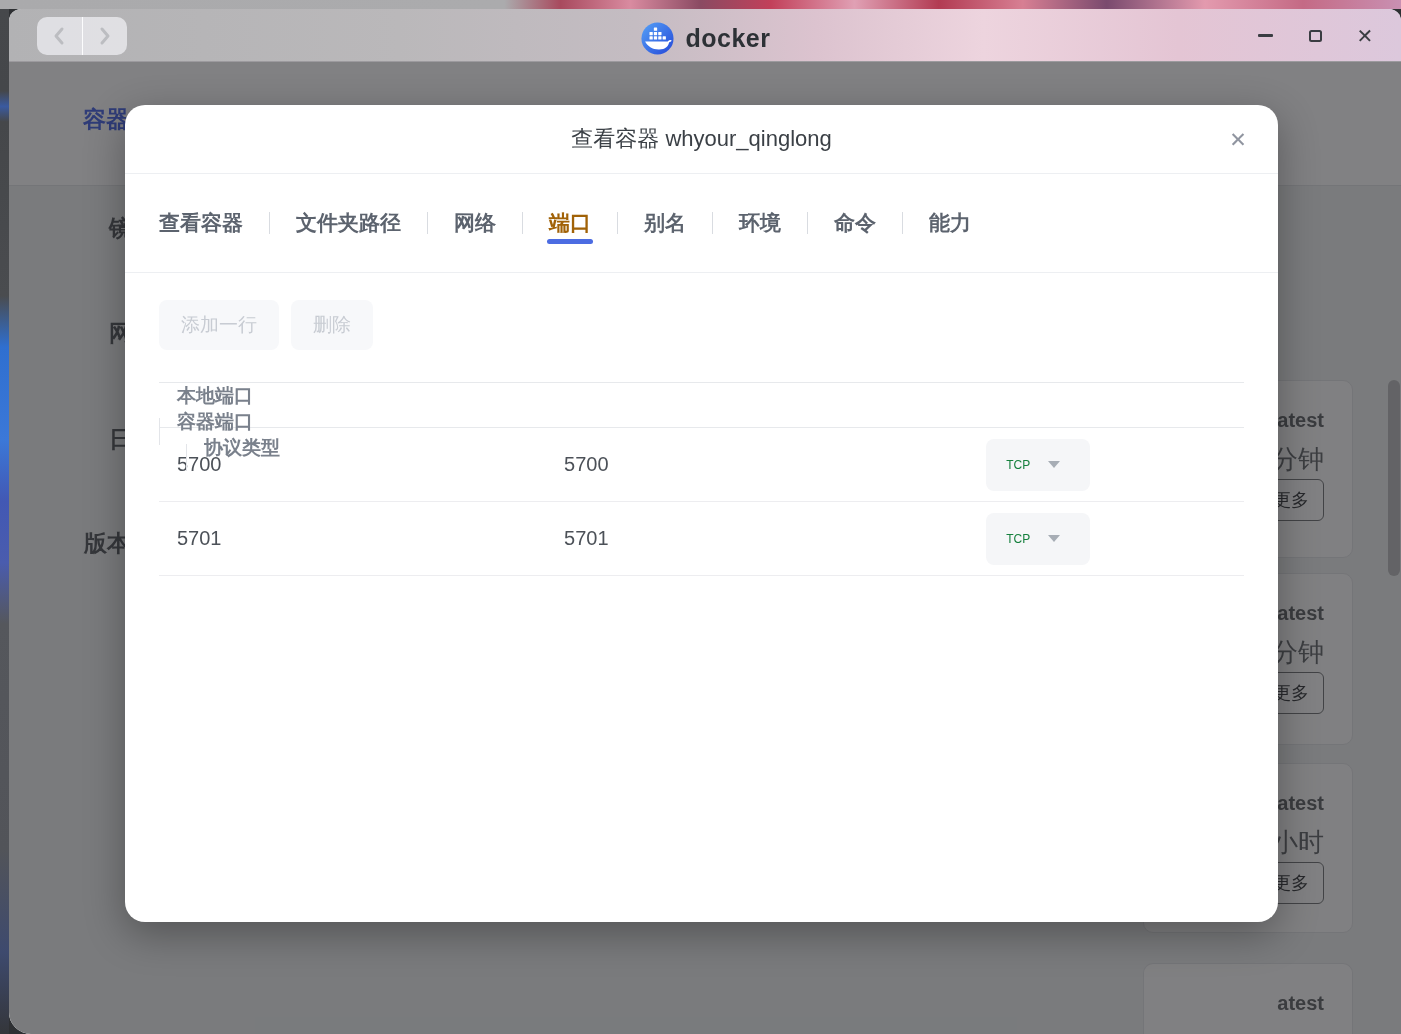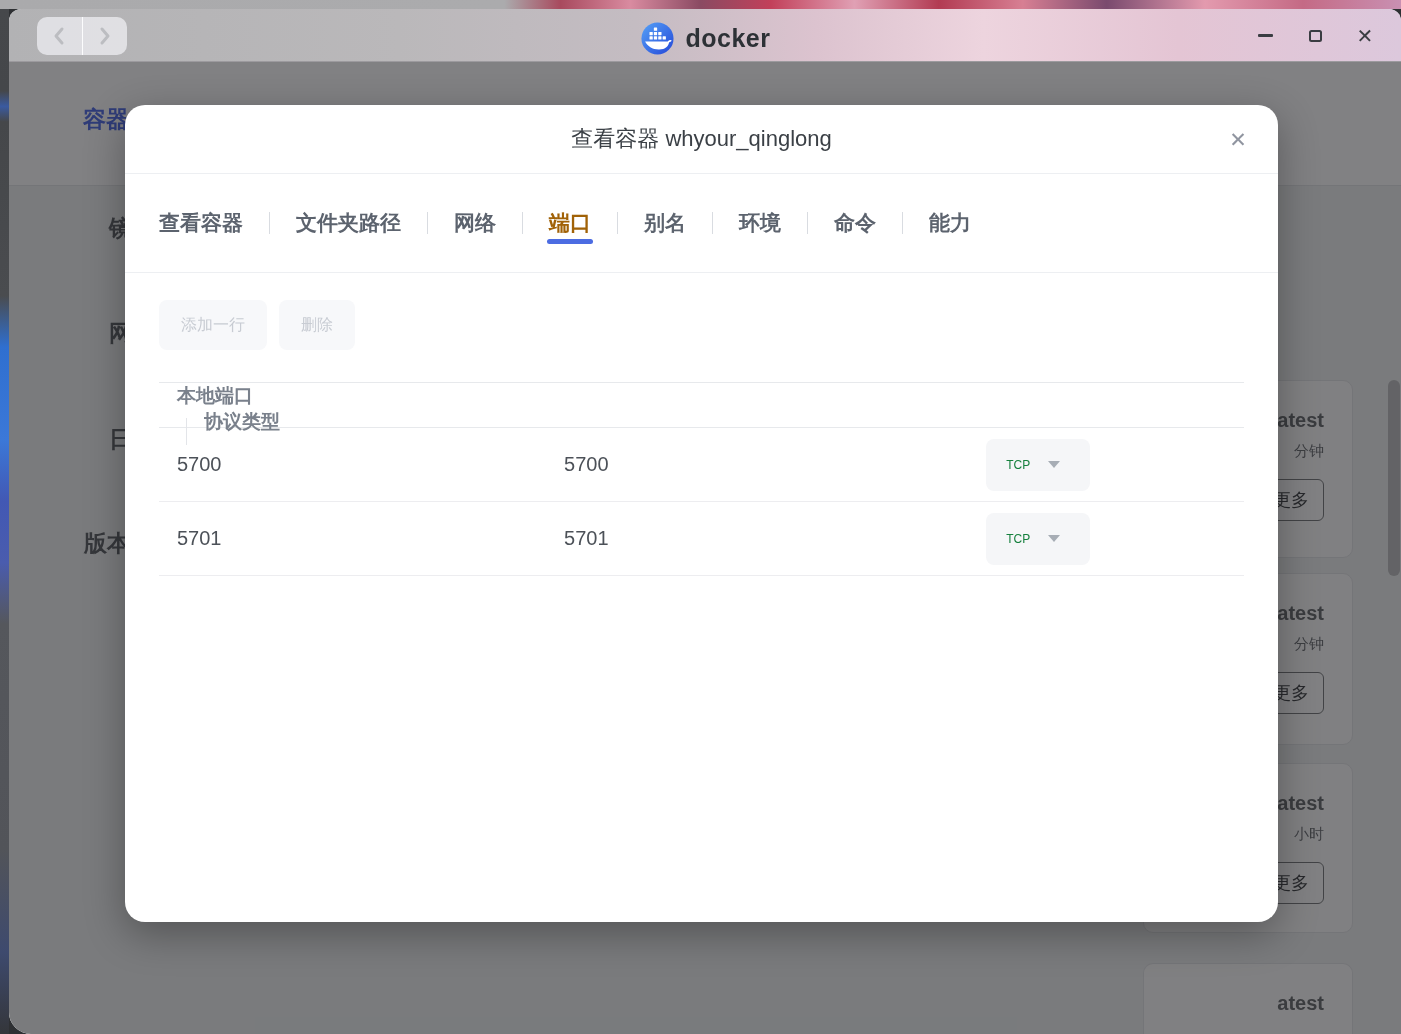--- a/index.html
+++ b/index.html
@@ -44,21 +44,21 @@
   
   .app-content { position:absolute; left:0; top:53px; width:1392px; height:972px;
     background:#eef0f2; }
   .bg-header { position:absolute; left:0; top:0; width:100%; height:124px;
     background:#fdfdfe; border-bottom:1px solid #e2e4e8; }
   .bg-navtab { position:absolute; left:74px; top:42px; font-size:23px; font-weight:700; color:#5872e8; }
   .bg-side { position:absolute; font-size:23px; font-weight:700; color:#65686e; }
   .bg-card { position:absolute; left:1134px; width:210px; background:#fbfbfd;
     border:1px solid #e3e4e8; border-radius:10px; }
   .bg-card .tag { position:absolute; right:28px; top:28px; font-size:20px; font-weight:700; color:#6f7276; }
-  .bg-card .time { position:absolute; right:28px; top:61px; font-size:15px; color:#73767b; }
+  .bg-card .time { position:absolute; right:28px; top:61px; font-size:26px; color:#73767b; }
   .bg-card .more { position:absolute; right:28px; top:98px; height:42px; padding:0 14px;
     background:#fdfdfe; border:1px solid #7e8084; border-radius:6px;
     font-size:18px; color:#4a4d52; display:flex; align-items:center; }
   .bg-scrollbar { position:absolute; left:1379px; top:318px; width:12px; height:196px;
     background:#c0c1c4; border-radius:6px; }
   .dim { position:absolute; inset:0; background:rgba(5,6,8,.5); }
 
   
   .modal { position:absolute; left:116px; top:43px; width:1153px; height:817px;
     background:#ffffff; border-radius:20px; box-shadow:0 12px 40px rgba(0,0,0,.32); }
@@ -71,21 +71,21 @@
 
   .tabs-row { height:99px; display:flex; align-items:center; padding-left:34px;
     gap:26px; border-bottom:1px solid #edeff2; }
   .tab { position:relative; font-size:21px; font-weight:700; color:#5c636e; cursor:default; }
   .tab.active { color:#a16207; }
   .tab.active::after { content:''; position:absolute; left:50%; transform:translateX(-50%);
     top:calc(50% + 16px); width:46px; height:5px; border-radius:3px; background:#4c6ce2; }
   .tab-sep { width:1px; height:22px; background:#d9dce1; }
 
   .toolbar { position:absolute; left:34px; top:195px; display:flex; gap:12px; }
-  .tb-btn { height:50px; padding:0 22px; border-radius:8px; font-size:16px;
+  .tb-btn { height:50px; padding:0 22px; border-radius:8px; font-size:19px;
     display:flex; align-items:center; border:none; cursor:default;
     font-family:"Liberation Sans","DejaVu Sans",sans-serif; }
   .tb-btn.disabled { background:#f7f8fa; color:#c8ccd3; }
   .tb-btn.normal { background:#edeef2; color:#2f3338; }
 
   .ptable { position:absolute; left:34px; top:277px; width:1085px; }
   .pt-head { display:flex; height:46px; border-top:1px solid #e7e9ec;
     border-bottom:1px solid #e7e9ec;flex-direction:column; }
   .pt-hcell { display:flex; align-items:center; padding-left:18px;
     font-size:19px; font-weight:700; color:#7a818c; position:relative; }
@@ -225,20 +225,21 @@
       </div>
 
       <div class="toolbar">
         <button class="tb-btn disabled">添加一行</button>
         <button class="tb-btn disabled">删除</button>
       </div>
 
       <div class="ptable">
         <div class="pt-head">
           <div class="pt-hcell col1">本地端口</div>
+          <div class="pt-hcell col2">容器端口</div>
           <div class="pt-hcell col3">协议类型</div>
         </div>
 
         <div class="pt-row">
           <div class="pt-cell col1">5700</div>
           <div class="pt-cell col2">5700</div>
           <div class="pt-cell col3" style="padding-left:18px;">
             <div class="proto-select">
               <span class="val">TCP</span>
               <span class="caret"></span>

